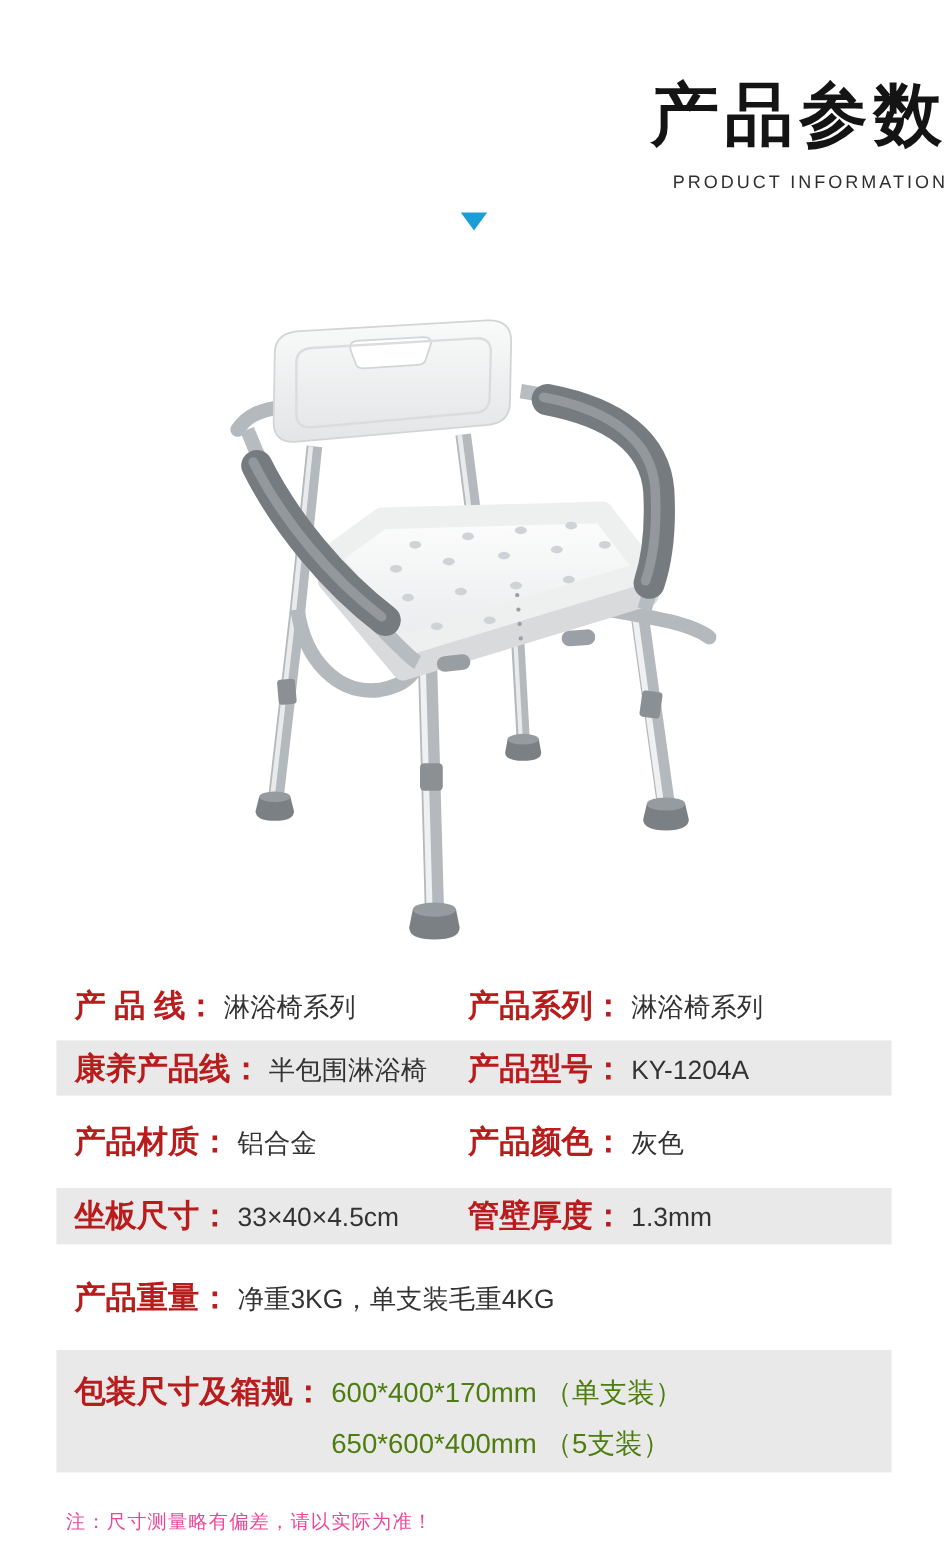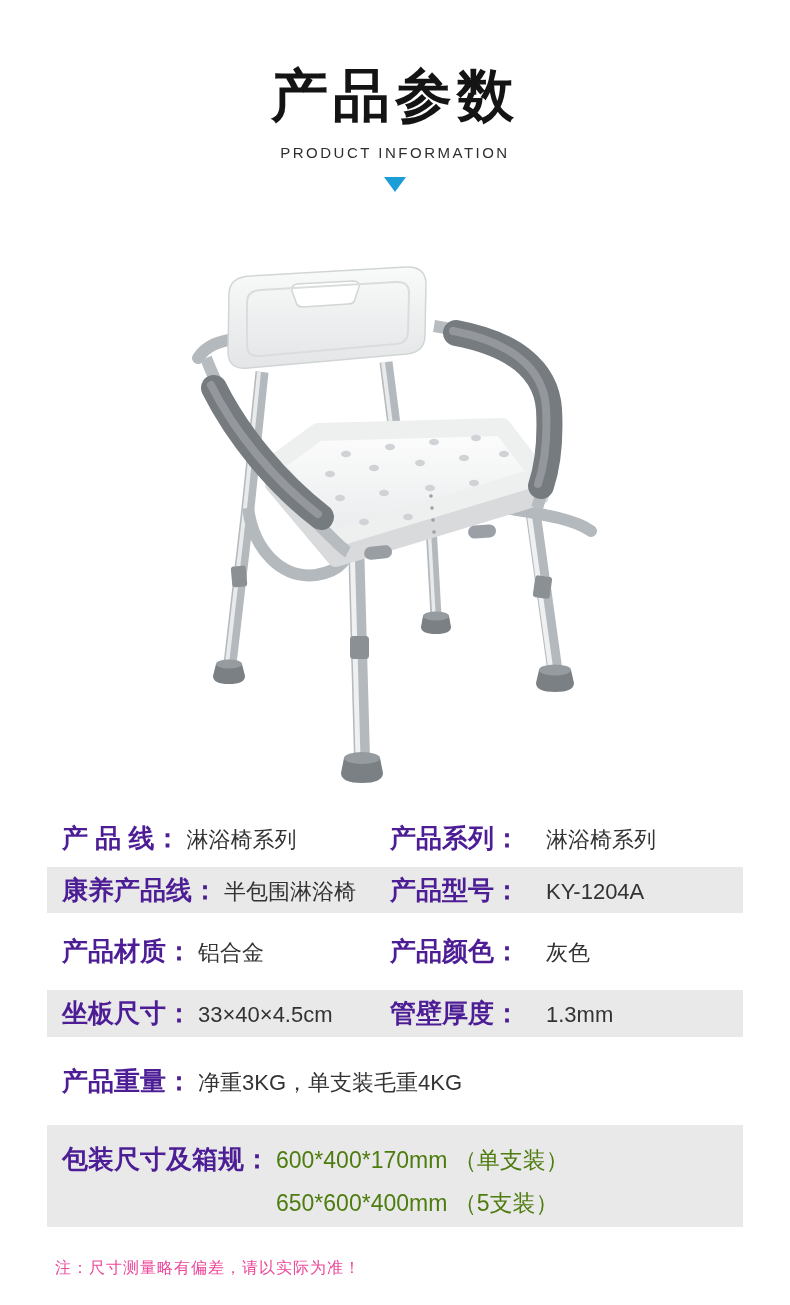--- a/index.html
+++ b/index.html
@@ -1,35 +1,35 @@
 <!DOCTYPE html>
 <html><head>
 <meta charset="utf-8">
 <style>
   html,body{margin:0;padding:0;background:#fff;}
   .page{position:relative;width:790px;height:1305px;background:#ffffff;overflow:hidden;
         font-family:"Liberation Sans","DejaVu Sans",sans-serif;color:#1a1a1a;}
   
-  .hdr{position:absolute;top:58px;left:0;width:790px;text-align:center;}
+  .hdr{position:absolute;top:58px;left:0;width:790px;text-align:right;}
   .hdr h1{margin:0;font-size:57px;font-weight:800;letter-spacing:5px;color:#141414;}
   .hdr .sub{margin-top:9px;font-size:15px;letter-spacing:2.5px;color:#2e2e2e;}
   .tri{width:0;height:0;margin:16px auto 0;
        border-left:11px solid transparent;border-right:11px solid transparent;
        border-top:15px solid #1b9ed8;}
   
   .chair{position:absolute;left:78px;top:246px;width:565px;height:545px;}
   
   .specs{position:absolute;left:47px;top:810px;width:696px;}
   .row{display:flex;align-items:center;padding-left:15px;box-sizing:border-box;}
   .row.shaded{background:#e9e9e9;}
   .r1{height:57px}.r2{height:46px}.r3{height:77px}.r4{height:47px}.r5{height:88px}
   .r6{height:102px;align-items:baseline;padding-top:14px;}
   .col1{width:328px;display:flex;align-items:baseline;}
-  .col2{display:flex;align-items:baseline;gap:20px;}
-  .lbl{font-size:26px;font-weight:700;color:#4c1d95;white-space:pre;}
+  .col2{display:flex;align-items:baseline;}
+  .lbl{font-size:26px;font-weight:700;color:#b91c1c;white-space:pre;}
   .val{font-size:22px;color:#333;margin-left:6px;white-space:pre;}
   .vlines{margin-left:6px;}
   .vline{font-size:23px;color:#4d7c0f;line-height:43px;white-space:pre;}
   
   .foot{position:absolute;left:55px;top:1258px;font-size:16px;color:#ec4899;letter-spacing:1px;}
 </style>
 </head>
 <body>
 
 <div class="page">

